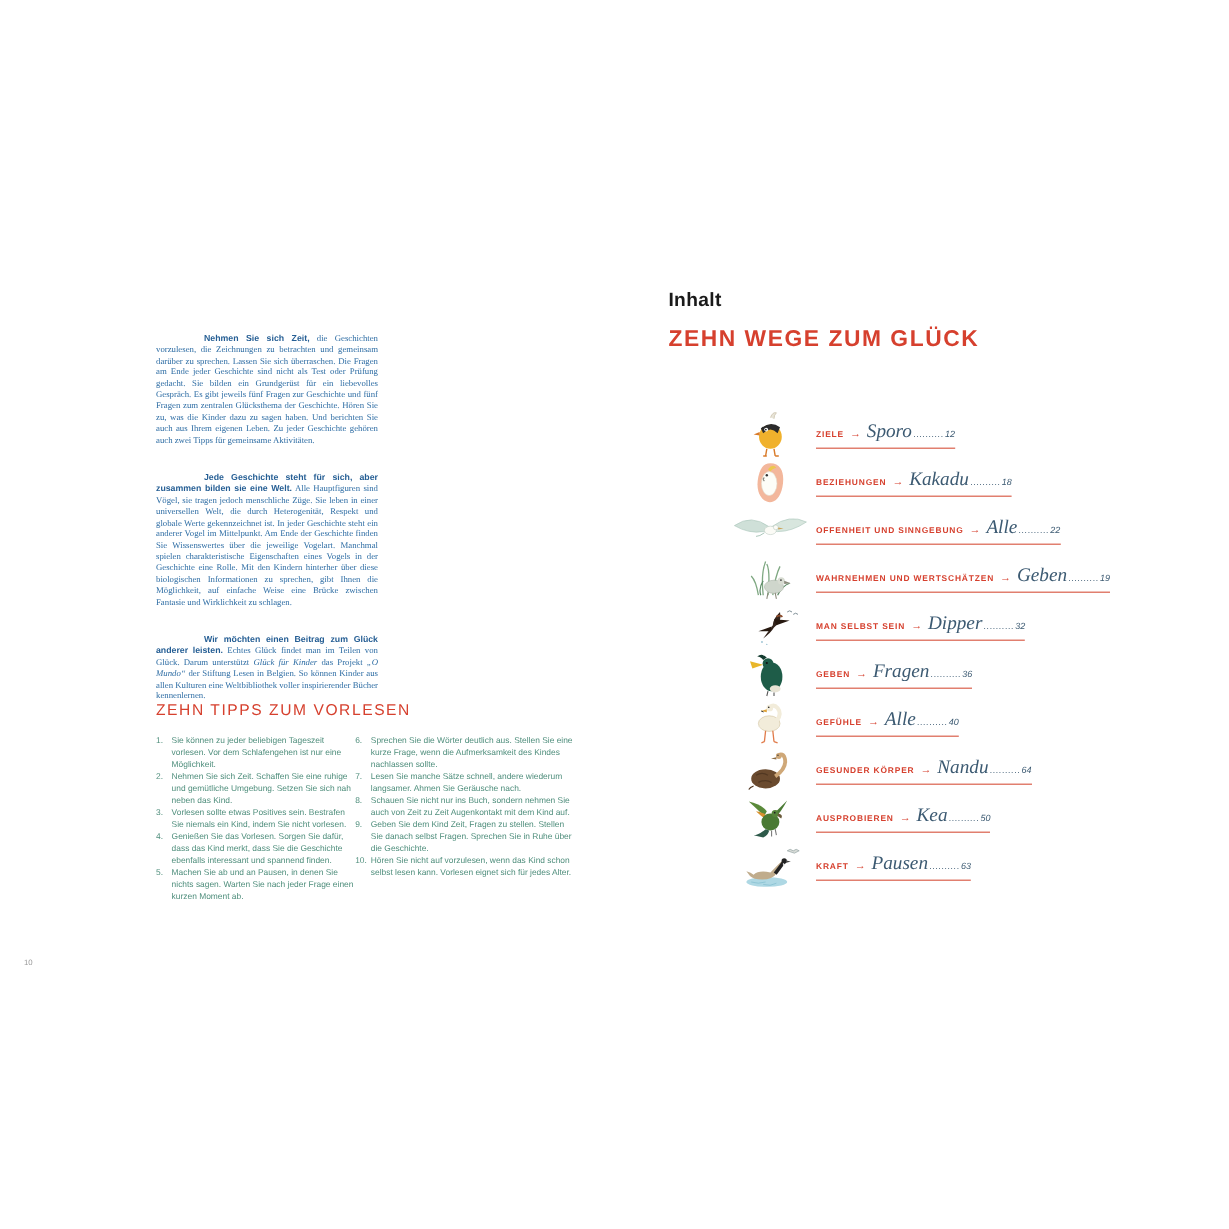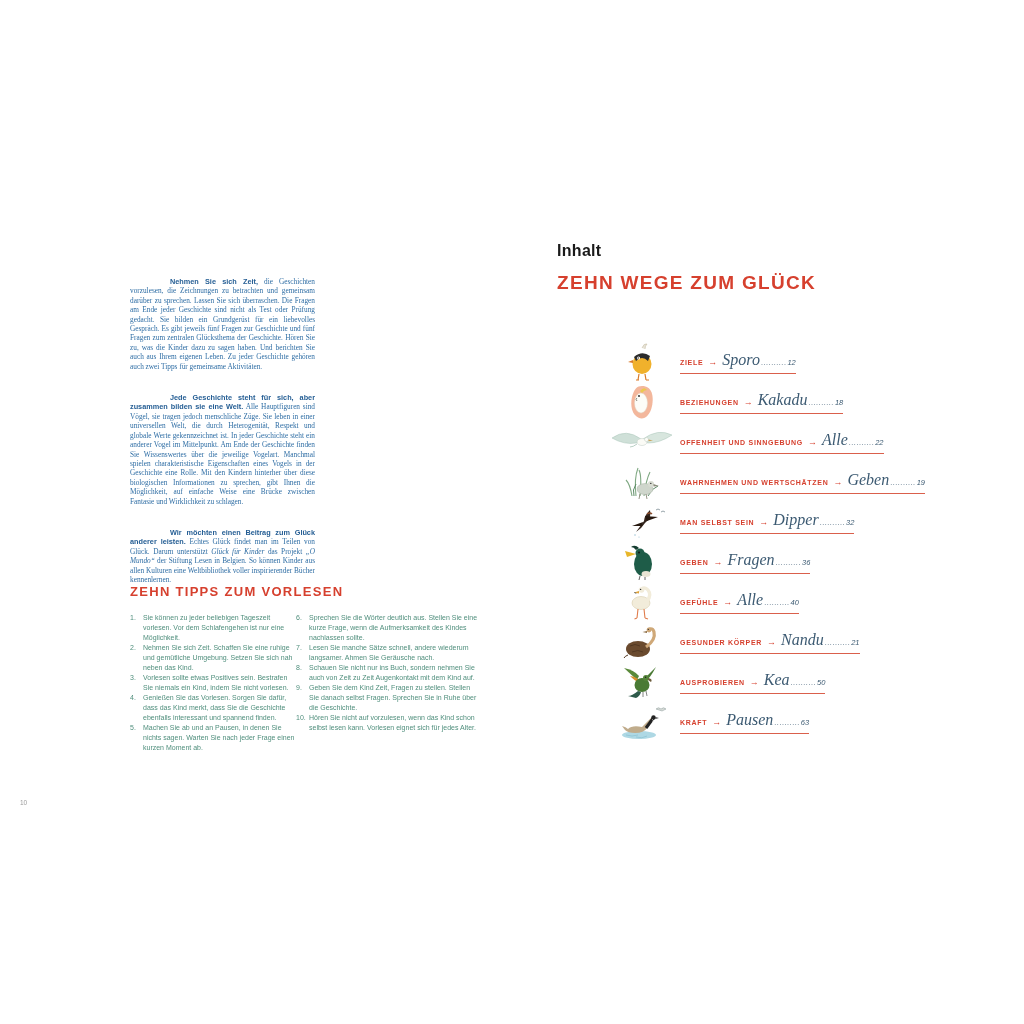--- a/index.html
+++ b/index.html
@@ -16,21 +16,21 @@
     text-align:justify;
   }
   .intro-col p{margin:0 0 22px 0;}
   .lead{
     font-family:"Liberation Sans", sans-serif;
     font-weight:700;color:#255e94;padding-left:40px;
   }
   .ital{font-style:italic;margin-top:45px;}
   .tips-heading{
     position:absolute;left:130px;top:584px;
-    font-size:13px;font-weight:700;letter-spacing:1.3px;color:#d6402e;
+    font-size:13px;font-weight:400;letter-spacing:1.3px;color:#d6402e;
     white-space:nowrap;
   }
   .tips-wrap{
     position:absolute;left:130px;top:613px;width:348px;
     display:flex;
     font-size:7px;line-height:10px;color:#4f8e7c;
   }
   .tips-col1{width:166px;}
   .tips-col2{width:182px;}
   .tip{display:flex;}
@@ -297,21 +297,21 @@
       <circle cx="36.3" cy="7.4" r=".6" fill="#333"></circle>
       <path d="M35 9 L30.5 10 L35 11 Z" fill="#8a6a42"></path>
       <path d="M16 33 q-3 1 -4 3" stroke="#523822" stroke-width="1" fill="none"></path>
     </svg>
   </div>
   <div class="entry">
     <span class="label">GESUNDER KÖRPER</span>
     <span class="arrow">→</span>
     <span class="name">Nandu</span>
     <span class="leader"></span>
-    <span class="pnum">21</span>
+    <span class="pnum">64</span>
   </div>
 </div>
 
 <div class="toc-row" style="top:662px">
   <div class="bird">
     <svg width="60" height="40" viewBox="0 0 60 40">
       <path d="M25 18 L12 6 Q22 8 27 14 Z" fill="#5a8a3a"></path>
       <path d="M33 16 L44 5 Q38 16 34 19 Z" fill="#4a7a34"></path>
       <path d="M26 17 q-4 -3 -8 -3 q5 5 8 6 Z" fill="#d8912e"></path>
       <ellipse cx="30" cy="23" rx="7.5" ry="7" fill="#4a7a34"></ellipse>

